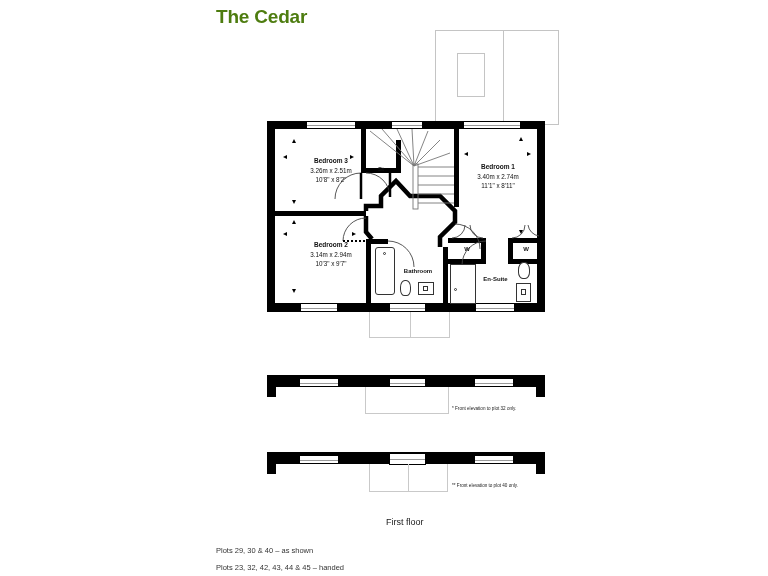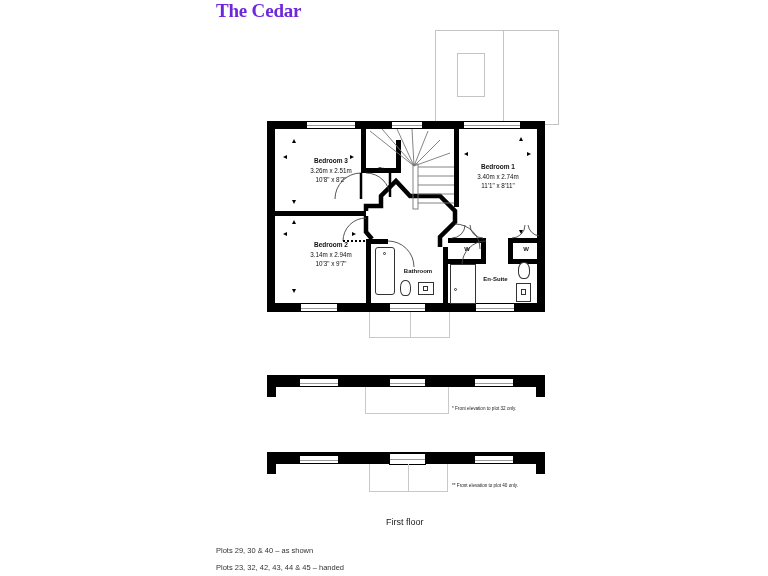--- a/index.html
+++ b/index.html
@@ -17,28 +17,27 @@
   }
   #page-root {
     position: absolute;
     inset: 0;
   }
 
   
   .plan-title {
     position: absolute;
     left: 216px;
-    top: 0px;
+    top: 6px;
     font-size: 19px;
     font-weight: bold;
     letter-spacing: -0.2px;
-    color: #6d28d9;
+    color: #4d7c0f;
     line-height: 22px;
     white-space: nowrap;
-    font-family: Liberation Serif, serif;
   }
 
   
   .wall {
     position: absolute;
     background: #000000;
   }
   .thinline {
     position: absolute;
     background: #c9c9c9;

